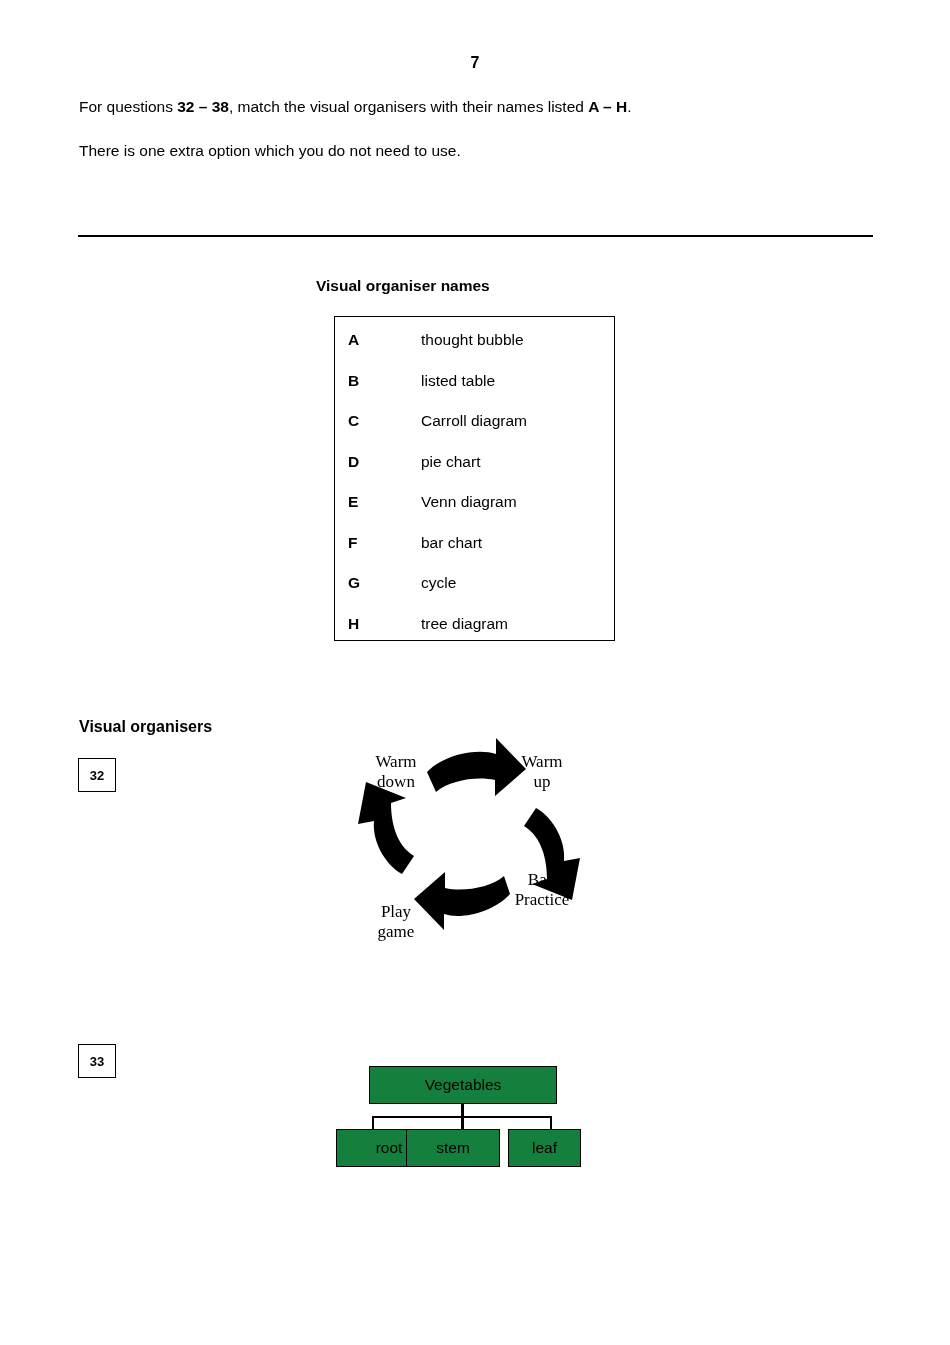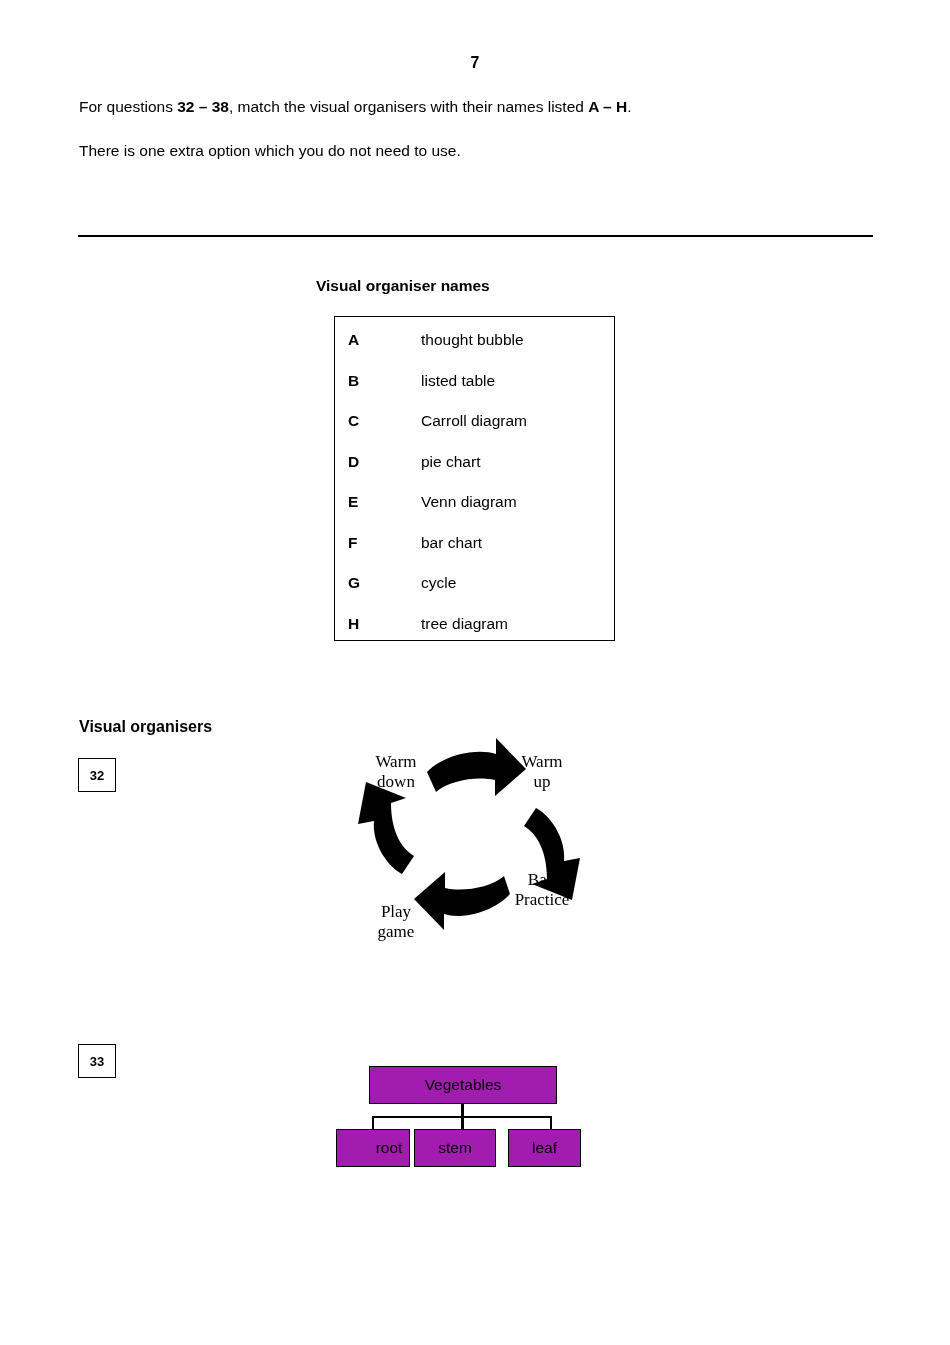--- a/index.html
+++ b/index.html
@@ -142,25 +142,25 @@
     height: 115px;
   }
   .tree-node {
     position: absolute;
     border: 1.7px solid #000000;
     box-sizing: border-box;
     display: flex;
     align-items: center;
     justify-content: center;
     font-size: 15.5px;
-    background: #a21caf;
+    background: #15803d;
   }
   .node-root-top { left: 39px;  top: 6px;  width: 188px; height: 38px; }
   .node-child-1  { left: 6px;   top: 69px; width: 74px;  height: 38px; padding-left: 32px; }
-  .node-child-2  { left: 84px;  top: 69px; width: 82px;  height: 38px; }
+  .node-child-2  { left: 76px;  top: 69px; width: 94px;  height: 38px; }
   .node-child-3  { left: 178px; top: 69px; width: 73px;  height: 38px; }
 
   .tree-line { position: absolute; background: #000000; }
   .stem-vert   { left: 131px; top: 44px; width: 3px;  height: 25px; }
   .stem-horiz  { left: 42px;  top: 56px; width: 180px; height: 2px; }
   .drop-1      { left: 42px;  top: 56px; width: 2px;  height: 13px; }
   .drop-3      { left: 220px; top: 56px; width: 2px;  height: 13px; }
 </style>
 </head>
 <body>

